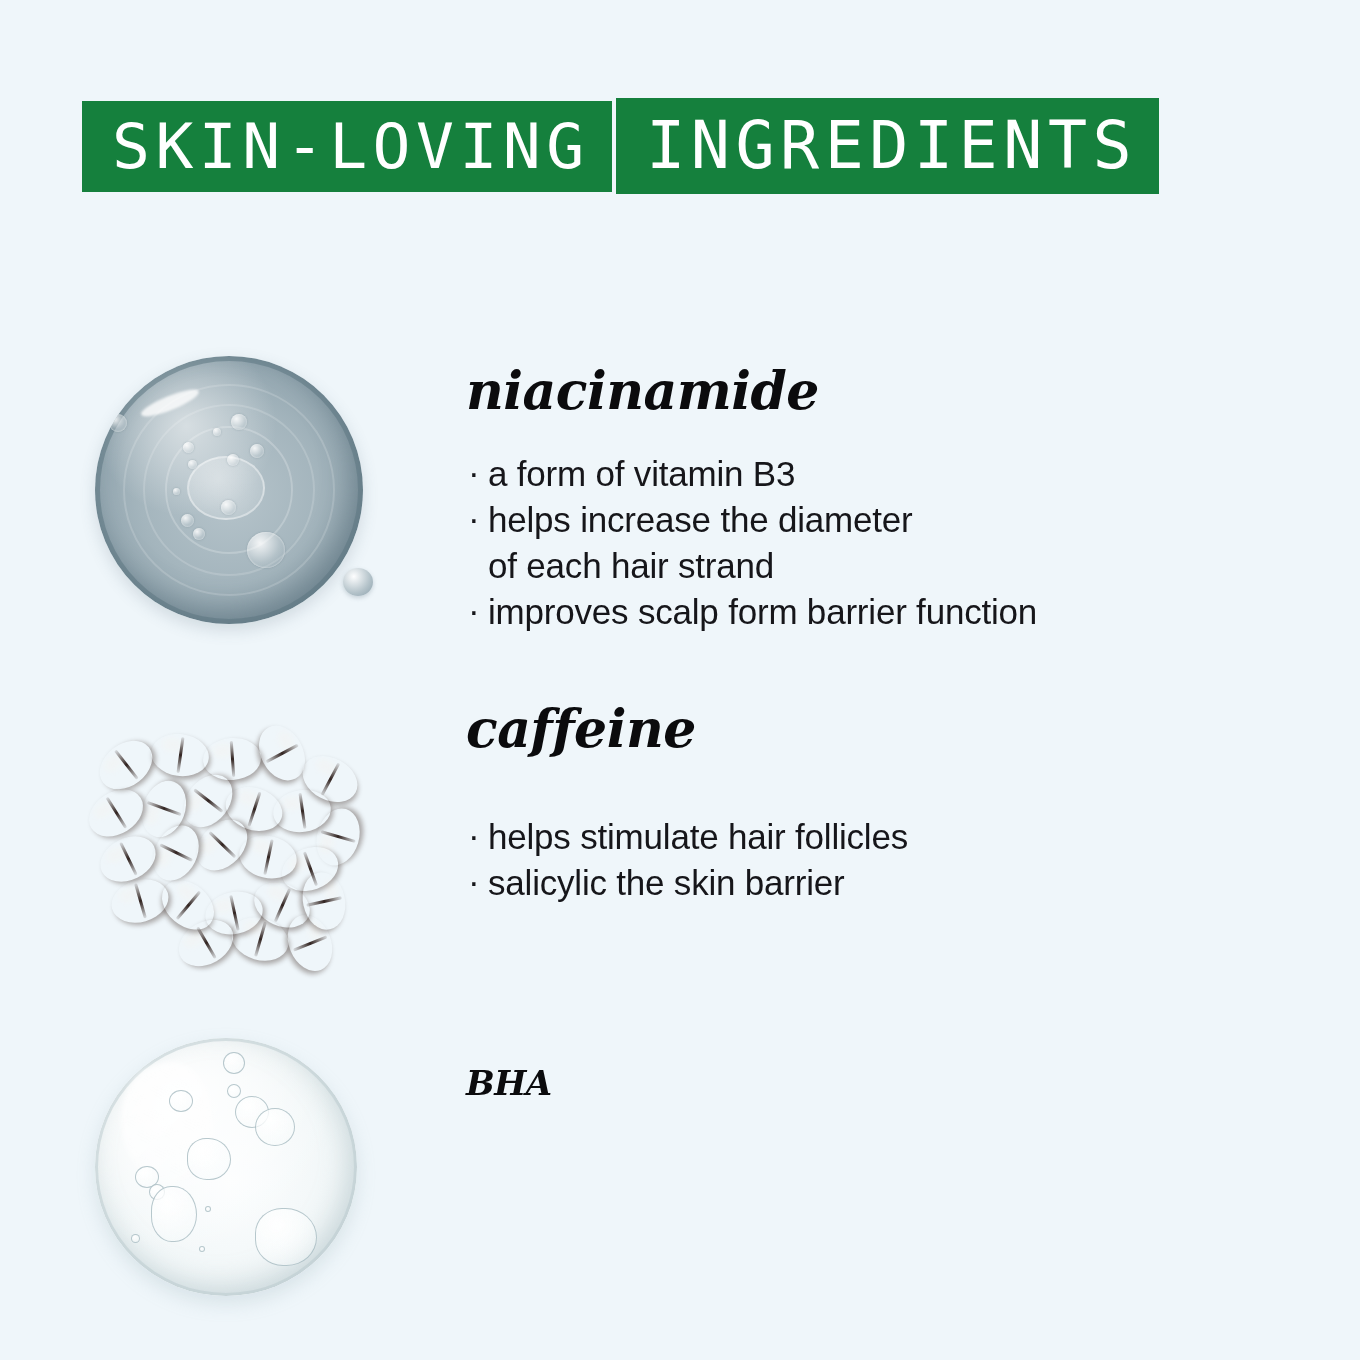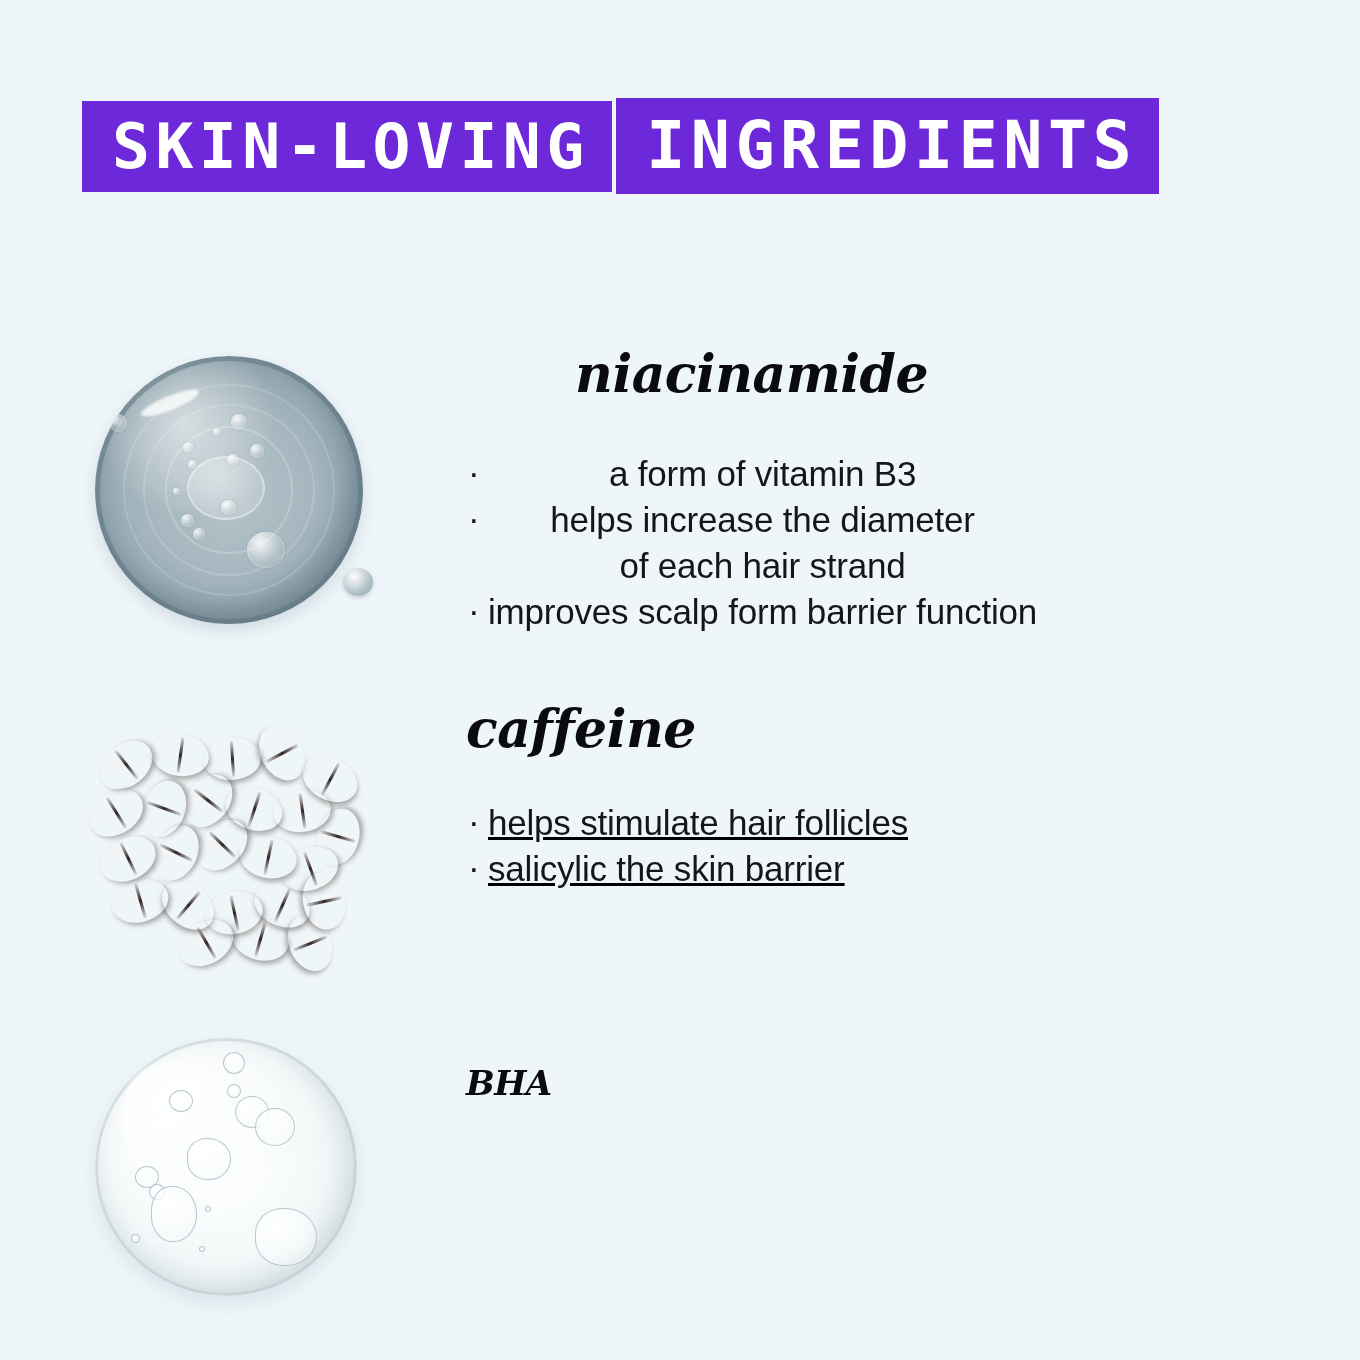--- a/index.html
+++ b/index.html
@@ -16,31 +16,31 @@
     width:1360px; height:1360px;
     background:#eff6fa;
   }
 
   
   .title-block {
     position:absolute;
     left:82px; top:86px;
   }
   .title-band {
-    background:#6d28d9;
+    background:#15803d;
     color:#ffffff;
     font-family:"DejaVu Sans Mono", monospace;
     font-size:63px;
     line-height:91px;
     letter-spacing:5.5px;
     height:91px;
     padding:0 22px 0 30px;
     display:inline-block;
     white-space:pre;
-    font-weight:700;
+    font-weight:400;
   }
   .title-band.line2 {
     margin-top:12px;
     height:96px;
     line-height:96px;
     font-size:65px;
   }
 
   
   .section { position:absolute; left:0; width:1360px; }
@@ -84,22 +84,22 @@
     white-space:pre-line;
   }
   .bullets li.hasdot::before {
     content:"\00B7";
     position:absolute;
     left:2px; top:-1px;
     font-size:35px;
     line-height:46px;
     color:#16161a;
   }
-  #sec-niacinamide .bullets { margin-top:48px; }
-  #sec-caffeine    .bullets { margin-top:42px;text-decoration:underline; }
+  #sec-niacinamide .bullets { margin-top:31px; }
+  #sec-caffeine    .bullets { margin-top:56px; }
   #sec-bha         .bullets { margin-top:46px; }
 
   
   .gel-blue {
     position:absolute; left:0; top:0;
     width:268px; height:268px;
     border-radius:50%;
     background:
       radial-gradient(circle at 34% 26%, rgba(255,255,255,0.55) 0%, rgba(255,255,255,0) 34%),
       radial-gradient(circle at 50% 52%, #b6c4cb 0%, #a4b5bd 46%, #8ea2ac 78%, #6d8490 97%);
@@ -229,21 +229,21 @@
         <div class="bub" style="left:132px; top:98px;  width:12px; height:12px;"></div>
         <div class="bub" style="left:78px;  top:132px; width:7px;  height:7px;"></div>
         <div class="bub" style="left:86px;  top:158px; width:13px; height:13px;"></div>
         <div class="bub" style="left:98px;  top:172px; width:12px; height:12px;"></div>
         <div class="bub" style="left:126px; top:144px; width:15px; height:15px;"></div>
         <div class="bub" style="left:152px; top:176px; width:38px; height:36px;"></div>
       </div>
       <div class="drop-small"></div>
     </div>
 
-    <div class="copy" style="top:7px;text-align:center;">
+    <div class="copy" style="top:24px;">
       <div class="ing-name">niacinamide</div>
       <ul class="bullets">
         <li class="hasdot">a form of vitamin B3</li>
         <li class="hasdot">helps increase the diameter
 of each hair strand</li>
         <li class="hasdot">improves scalp form barrier function</li>
       </ul>
     </div>
   </div>
 

